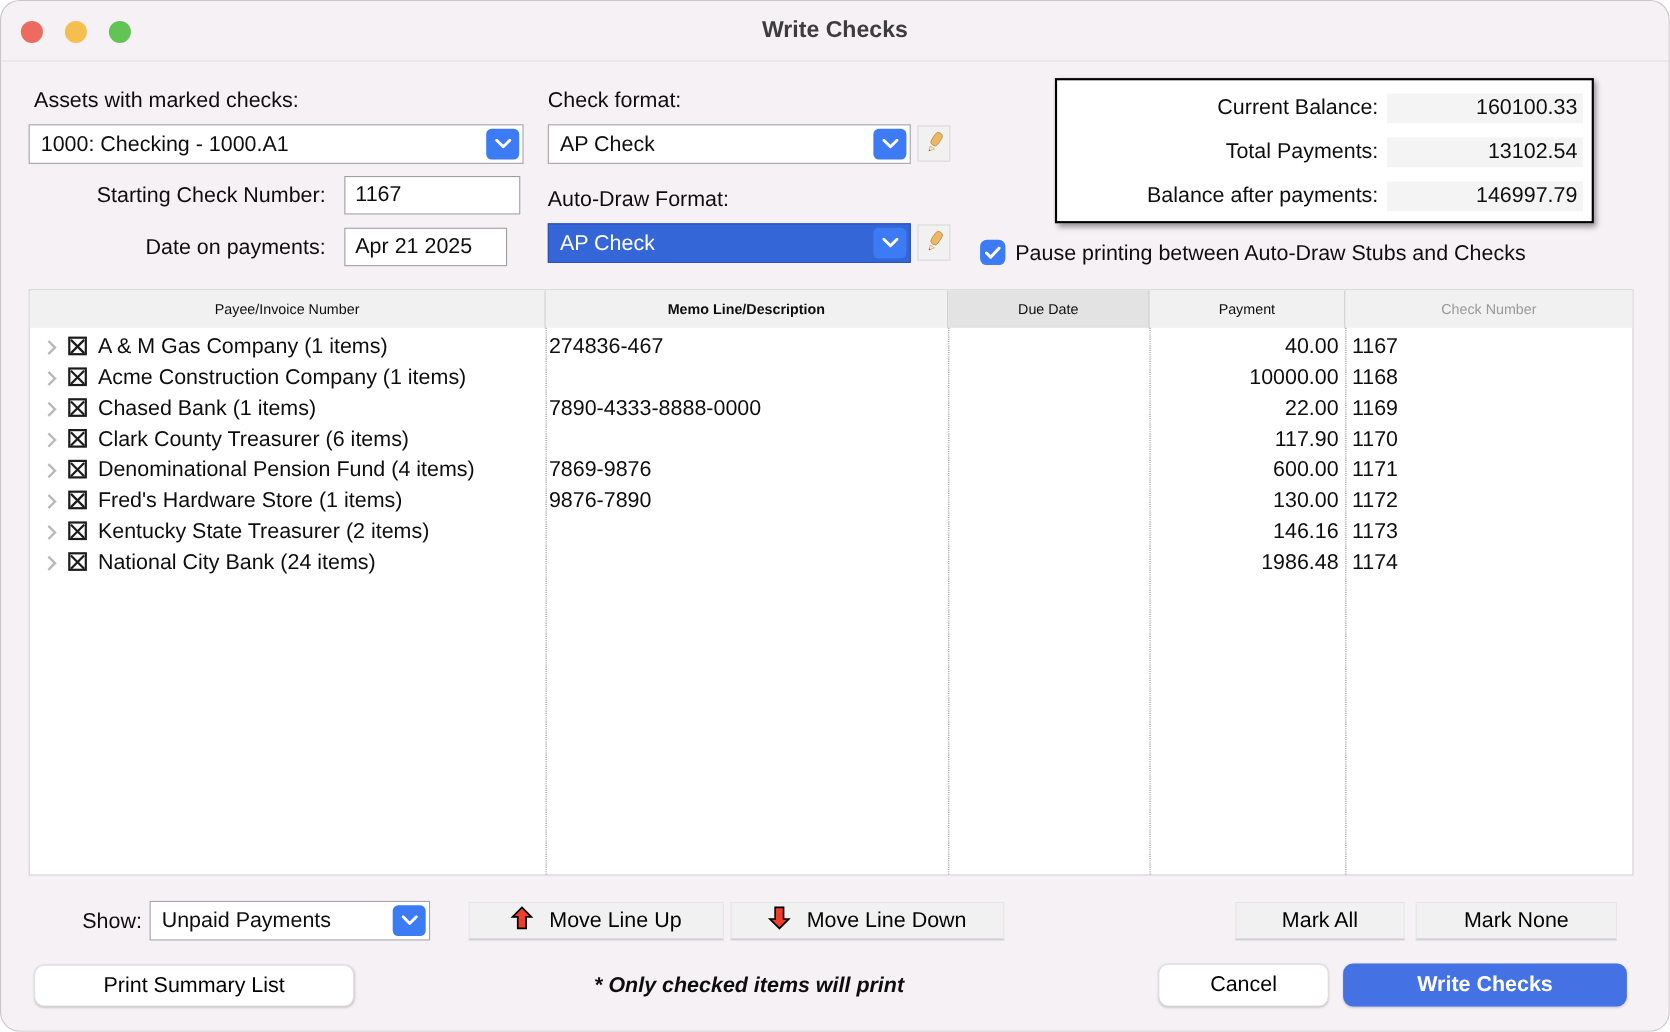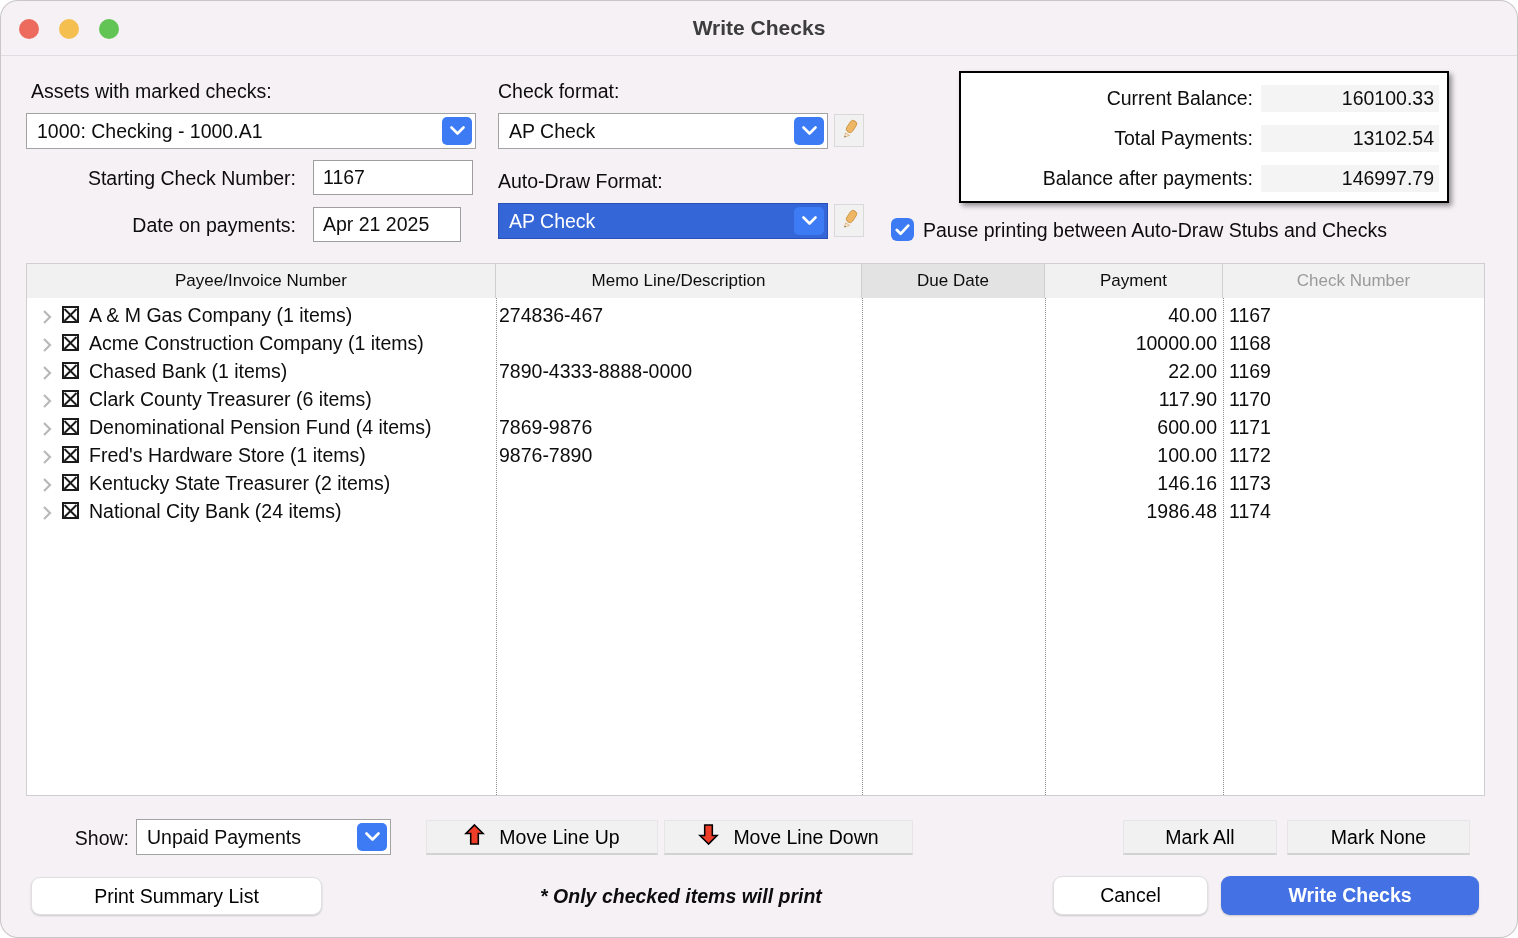--- a/index.html
+++ b/index.html
@@ -40,21 +40,21 @@
   .bal-label{flex:1;text-align:right;margin-right:8px;font-size:19.5px;}
   .bal-value{width:178px;height:27px;background:#f4f4f4;display:flex;align-items:center;
     justify-content:flex-end;padding-right:5px;font-size:19.5px;}
 
   .bluecheck{position:absolute;left:890px;top:217px;width:23px;height:23px;background:#3d7bf5;
     border-radius:6px;display:flex;align-items:center;justify-content:center;}
 
   .table{position:absolute;left:25px;top:262px;width:1459px;height:533px;
     background:#fff;border:1px solid #cfcfcf;}
   .thead{position:absolute;left:0;top:0;width:100%;height:34px;background:#f1f1f1;}
-  .th{position:absolute;top:0;height:34px;line-height:34px;text-align:center;font-size:17px;
+  .th{position:absolute;top:0;height:34px;line-height:34px;text-align:center;font-size:13px;
     border-right:1px solid #cfcfcf;overflow:hidden;white-space:nowrap;}
   .th.pressed{background:#e3e3e3;}
   .th.dim{color:#9a9a9a;border-right:none;}
   .vline{position:absolute;top:34px;bottom:0;width:0;border-left:1px dotted #8e8e8e;}
   .trow{position:absolute;left:0;width:100%;height:28px;font-size:19.5px;}
   .cell{position:absolute;top:0;height:28px;line-height:28px;white-space:nowrap;overflow:hidden;}
   .disc{position:absolute;left:15px;top:6px;}
   .xbox{position:absolute;left:35px;top:5px;width:17px;height:17px;border:2px solid #1b1b1b;background:#fff;}
   .xbox::before,.xbox::after{content:"";position:absolute;left:-2px;top:5.5px;width:17px;height:2px;background:#1b1b1b;}
   .xbox::before{transform:rotate(45deg);}
@@ -162,21 +162,21 @@
   <span class="bluecheck">
     <svg width="15" height="12" viewBox="0 0 15 12">
         <path d="M1.8 6 L5.6 9.8 L13.2 1.6" stroke="#fff" stroke-width="2.7" fill="none" stroke-linecap="round" stroke-linejoin="round"></path>
       </svg>
   </span>
   <div class="lbl" style="left:922px;top:218px;">Pause printing between Auto-Draw Stubs and Checks</div>
 
   <div class="table">
     <div class="thead">
       <div class="th" style="left:0;width:469px;">Payee/Invoice Number</div>
-      <div class="th" style="left:469px;width:366px;">Memo Line/Description</div>
+      <div class="th" style="left:469px;width:366px;font-weight:bold;">Memo Line/Description</div>
       <div class="th" style="left:1018px;width:178px;">Payment</div>
       <div class="th pressed" style="left:835px;width:183px;">Due Date</div>
       <div class="th dim" style="left:1196px;width:261px;">Check Number</div>
     </div>
     <div class="vline" style="left:469px;"></div>
     <div class="vline" style="left:835px;"></div>
     <div class="vline" style="left:1018px;"></div>
     <div class="vline" style="left:1196px;"></div>
 
     <div class="trow" style="top:37px;">
@@ -235,21 +235,21 @@
       <span class="cell chk">1171</span>
     </div>
     <div class="trow" style="top:177px;">
       <span class="disc"><svg width="10" height="16" viewBox="0 0 10 16">
             <path d="M2 2 L8 8 L2 14" stroke="#b9b9b9" stroke-width="2.2" fill="none"></path>
           </svg></span>
       <span class="xbox"></span>
       <span class="cell payee">Fred's Hardware Store (1 items)</span>
       <span class="cell memo">9876-7890</span>
       <span class="cell due"></span>
-      <span class="cell pay">100.00</span>
+      <span class="cell pay">130.00</span>
       <span class="cell chk">1172</span>
     </div>
     <div class="trow" style="top:205px;">
       <span class="disc"><svg width="10" height="16" viewBox="0 0 10 16">
             <path d="M2 2 L8 8 L2 14" stroke="#b9b9b9" stroke-width="2.2" fill="none"></path>
           </svg></span>
       <span class="xbox"></span>
       <span class="cell payee">Kentucky State Treasurer (2 items)</span>
       <span class="cell memo"></span>
       <span class="cell due"></span>

